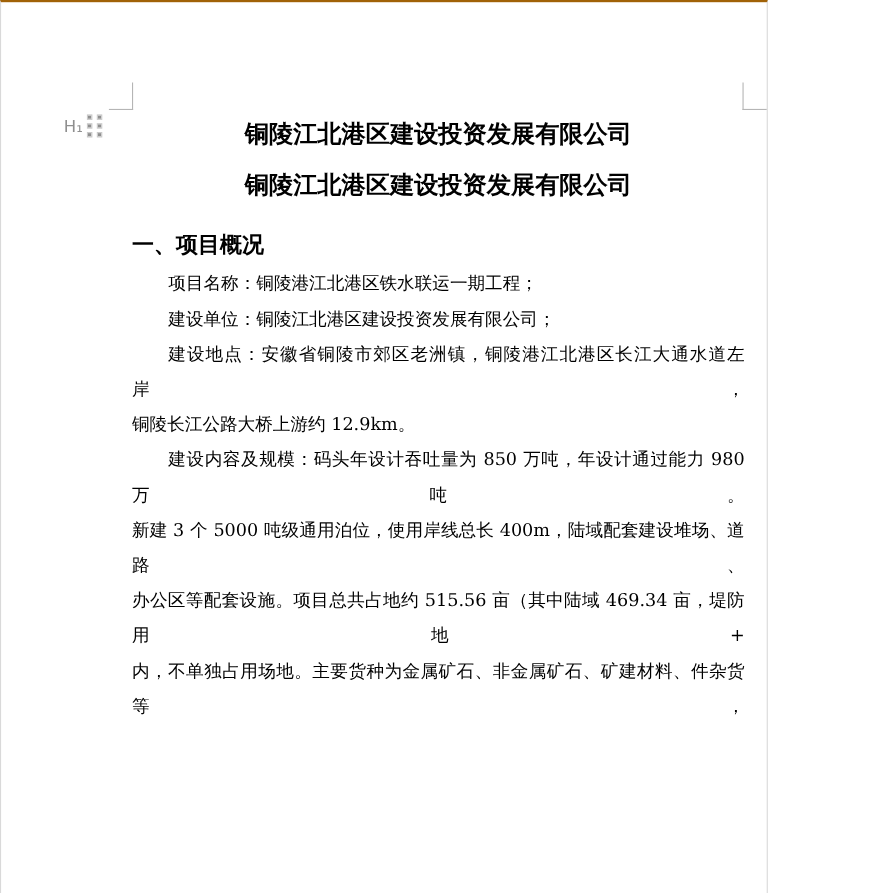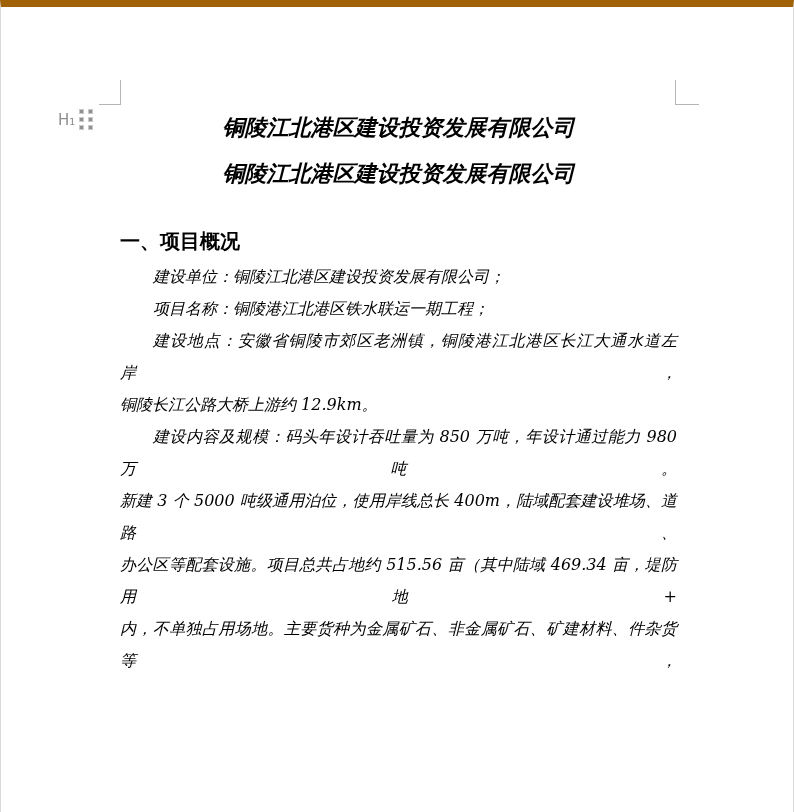--- a/index.html
+++ b/index.html
@@ -2,24 +2,24 @@
 <html><head>
 <meta charset="utf-8">
 <style>
   html, body {
     margin: 0;
     padding: 0;
     background: #ffffff;
   }
   .page {
     position: relative;
-    width: 794px;
+    width: 698px;
     height: 812px;
     background: #ffffff;
-    border-top: 7px solid #a16207;
+    border-top: 2px solid #a16207;
     border-left: 1px solid #d9d9d9;
     border-right: 1px solid #d9d9d9;
     box-sizing: border-box;
     overflow: hidden;
     font-family: "DejaVu Serif", "Liberation Serif", serif;
     color: #000000;
   }
   
   .crop-mark { position: absolute; }
   .crop-tl {
@@ -62,31 +62,31 @@
     top: 97px;
     width: 557px;
   }
   .titles {
     text-align: center;
     font-weight: 700;
     font-size: 22px;
     line-height: 46px;
   }
   .section-heading {
-    margin-top: 29px;
+    margin-top: 15px;
     font-weight: 700;
     font-size: 20px;
     line-height: 32px;
   }
   .body-block {
     margin-top: 4px;
     font-size: 16px;
     line-height: 32px;
   }
-  .line { width: 557px; font-style: italic; }
+  .line { width: 557px; }
   .indent { text-indent: 33px; }
   .just {
     text-align: justify;
     text-align-last: justify;
   }
 </style>
 </head>
 <body>
 
 <div class="page">
@@ -109,22 +109,22 @@
   <div class="content">
 
     <div class="titles">
       <div class="line">铜陵江北港区建设投资发展有限公司</div>
       <div class="line">铜陵江北港区建设投资发展有限公司</div>
     </div>
 
     <div class="section-heading">一、项目概况</div>
 
     <div class="body-block">
+      <div class="line indent">项目名称：铜陵港江北港区铁水联运一期工程；</div>
       <div class="line indent">建设单位：铜陵江北港区建设投资发展有限公司；</div>
-      <div class="line indent">项目名称：铜陵港江北港区铁水联运一期工程；</div>
       <div class="line indent just">建设地点：安徽省铜陵市郊区老洲镇，铜陵港江北港区长江大通水道左岸，</div>
       <div class="line">铜陵长江公路大桥上游约 12.9km。</div>
       <div class="line indent just">建设内容及规模：码头年设计吞吐量为 850 万吨，年设计通过能力 980 万吨。</div>
       <div class="line just">新建 3 个 5000 吨级通用泊位，使用岸线总长 400m，陆域配套建设堆场、道路、</div>
       <div class="line just">办公区等配套设施。项目总共占地约 515.56 亩（其中陆域 469.34 亩，堤防用地+</div>
       <div class="line just">内，不单独占用场地。主要货种为金属矿石、非金属矿石、矿建材料、件杂货等，</div>
 
     </div>
 
   </div>

